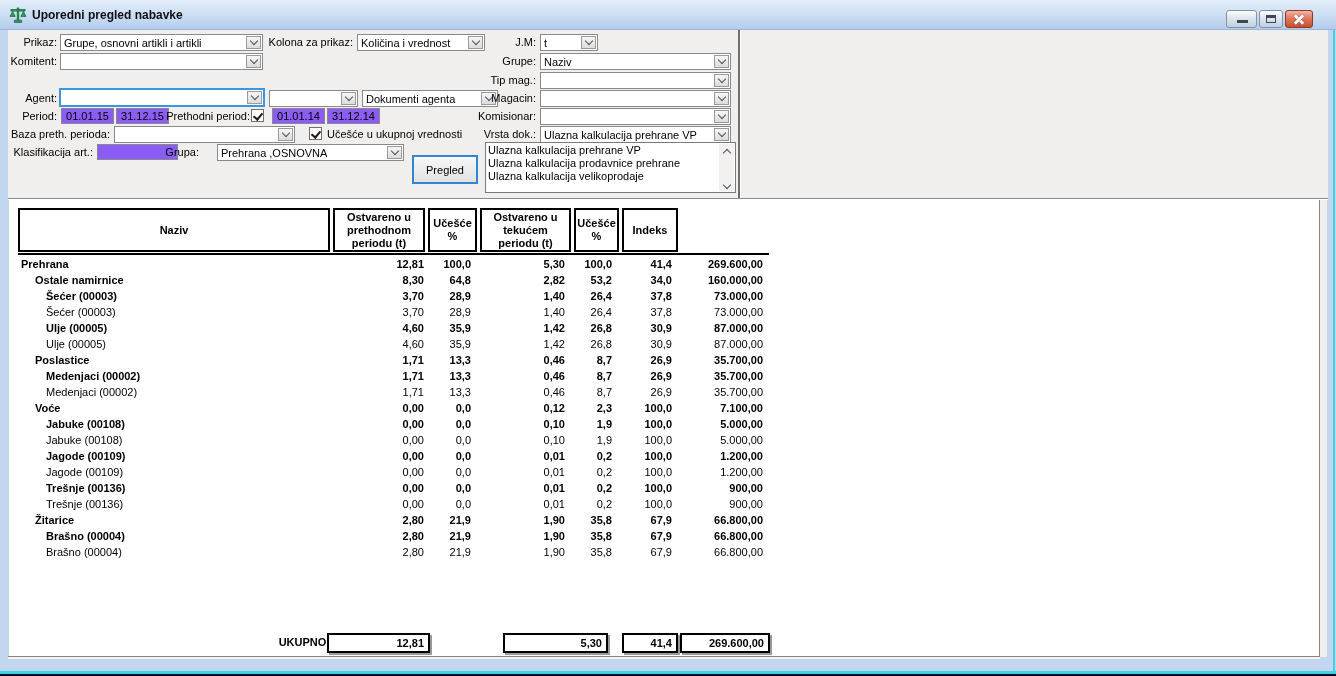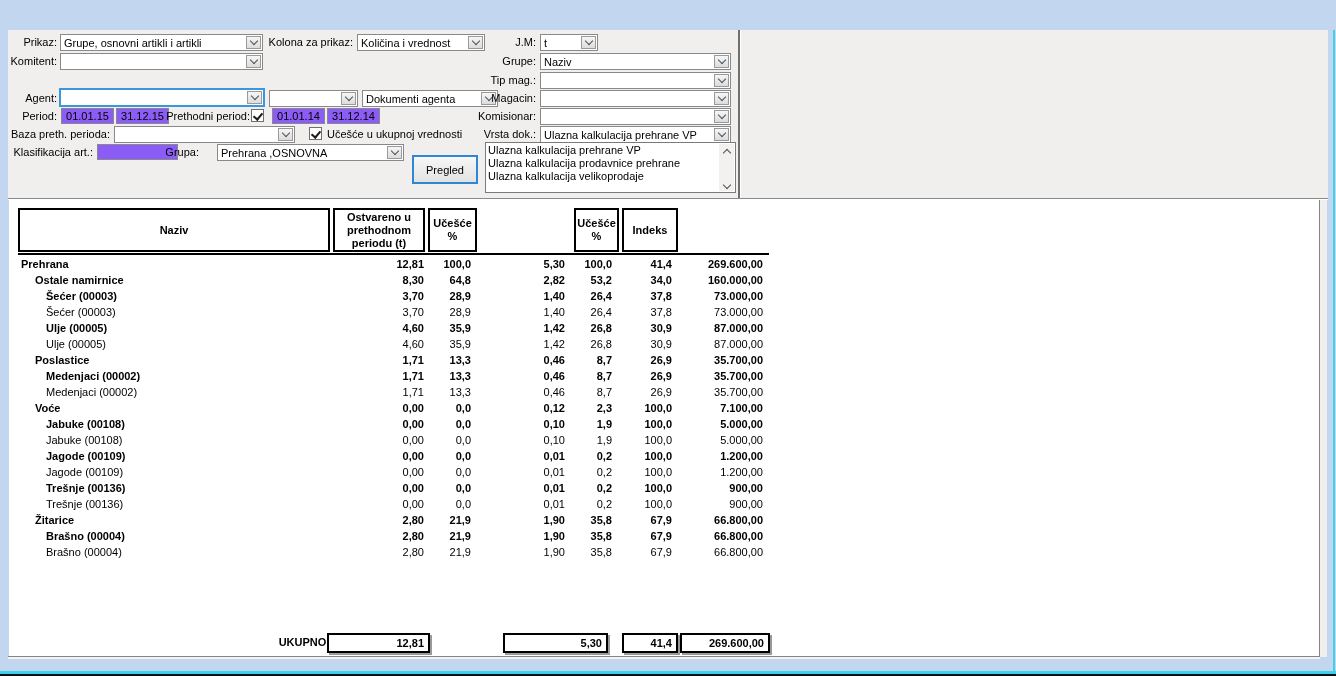--- a/index.html
+++ b/index.html
@@ -81,20 +81,42 @@
   .total-label { position:absolute; left:230px; top:636px; width:100px; font-size:11px; font-weight:bold; text-align:right; }
   .tot-box { position:absolute; top:633px; height:20px; background:#fff; border:2px solid #000;
              box-shadow:2px 2px 0 #9a9a9a; font-size:11px; font-weight:bold; text-align:right;
              line-height:16px; padding-right:4px; }
 </style>
 </head>
 <body>
 
 <div class="window">
 
+  <div class="titlebar">
+    <svg class="title-icon" viewBox="0 0 18 17">
+      <g fill="#2aa05a" stroke="#14603a" stroke-width="0.7">
+        <rect x="8.2" y="1" width="1.6" height="12"></rect>
+        <rect x="2" y="2.6" width="14" height="1.5"></rect>
+        <path d="M3.6 4.4 L1 9.4 L6.2 9.4 Z"></path>
+        <path d="M14.4 4.4 L11.8 9.4 L17 9.4 Z"></path>
+        <rect x="5.2" y="13.2" width="7.6" height="2.2" rx="0.6"></rect>
+      </g>
+    </svg>
+    <span class="title-text">Uporedni pregled nabavke</span>
+    <div class="winbtn winbtn-min">
+        <span class="glyph-min"></span>
+      </div>
+    <div class="winbtn winbtn-max">
+        <span class="glyph-max"></span>
+      </div>
+    <div class="winbtn winbtn-close">
+        <span class="glyph-x1"></span>
+        <span class="glyph-x2"></span>
+      </div>
+  </div>
 
   <div class="form-area"></div>
   <div class="panel-vline"></div>
   <div class="panel-vline2"></div>
   <div class="table-area"></div>
   <div class="form-divider"></div>
   <div class="form-divider2"></div>
   <div class="edge-b1"></div>
   <div class="edge-b2"></div>
   <div class="edge-r1"></div>
@@ -227,20 +249,21 @@
       </div>
     <div class="lb-scroll">
       <i class="chev up"></i>
       <i class="chev"></i>
     </div>
   </div>
 
   <div class="hcell" style="left:18px;width:312px">Naziv</div>
   <div class="hcell" style="left:333px;width:92px">Ostvareno u prethodnom periodu (t)</div>
   <div class="hcell" style="left:428px;width:49px">Učešće %</div>
+  <div class="hcell" style="left:480px;width:91px">Ostvareno u tekućem periodu (t)</div>
   <div class="hcell" style="left:574px;width:45px">Učešće %</div>
   <div class="hcell" style="left:622px;width:56px">Indeks</div>
   <div class="header-underline"></div>
 
   <div>
       <div class="trow b" style="top: 257px;">
         <span class="tname" style="left: 12px;">Prehrana</span>
         <span class="num c0">12,81</span>
         <span class="num c1">100,0</span>
         <span class="num c2">5,30</span>

